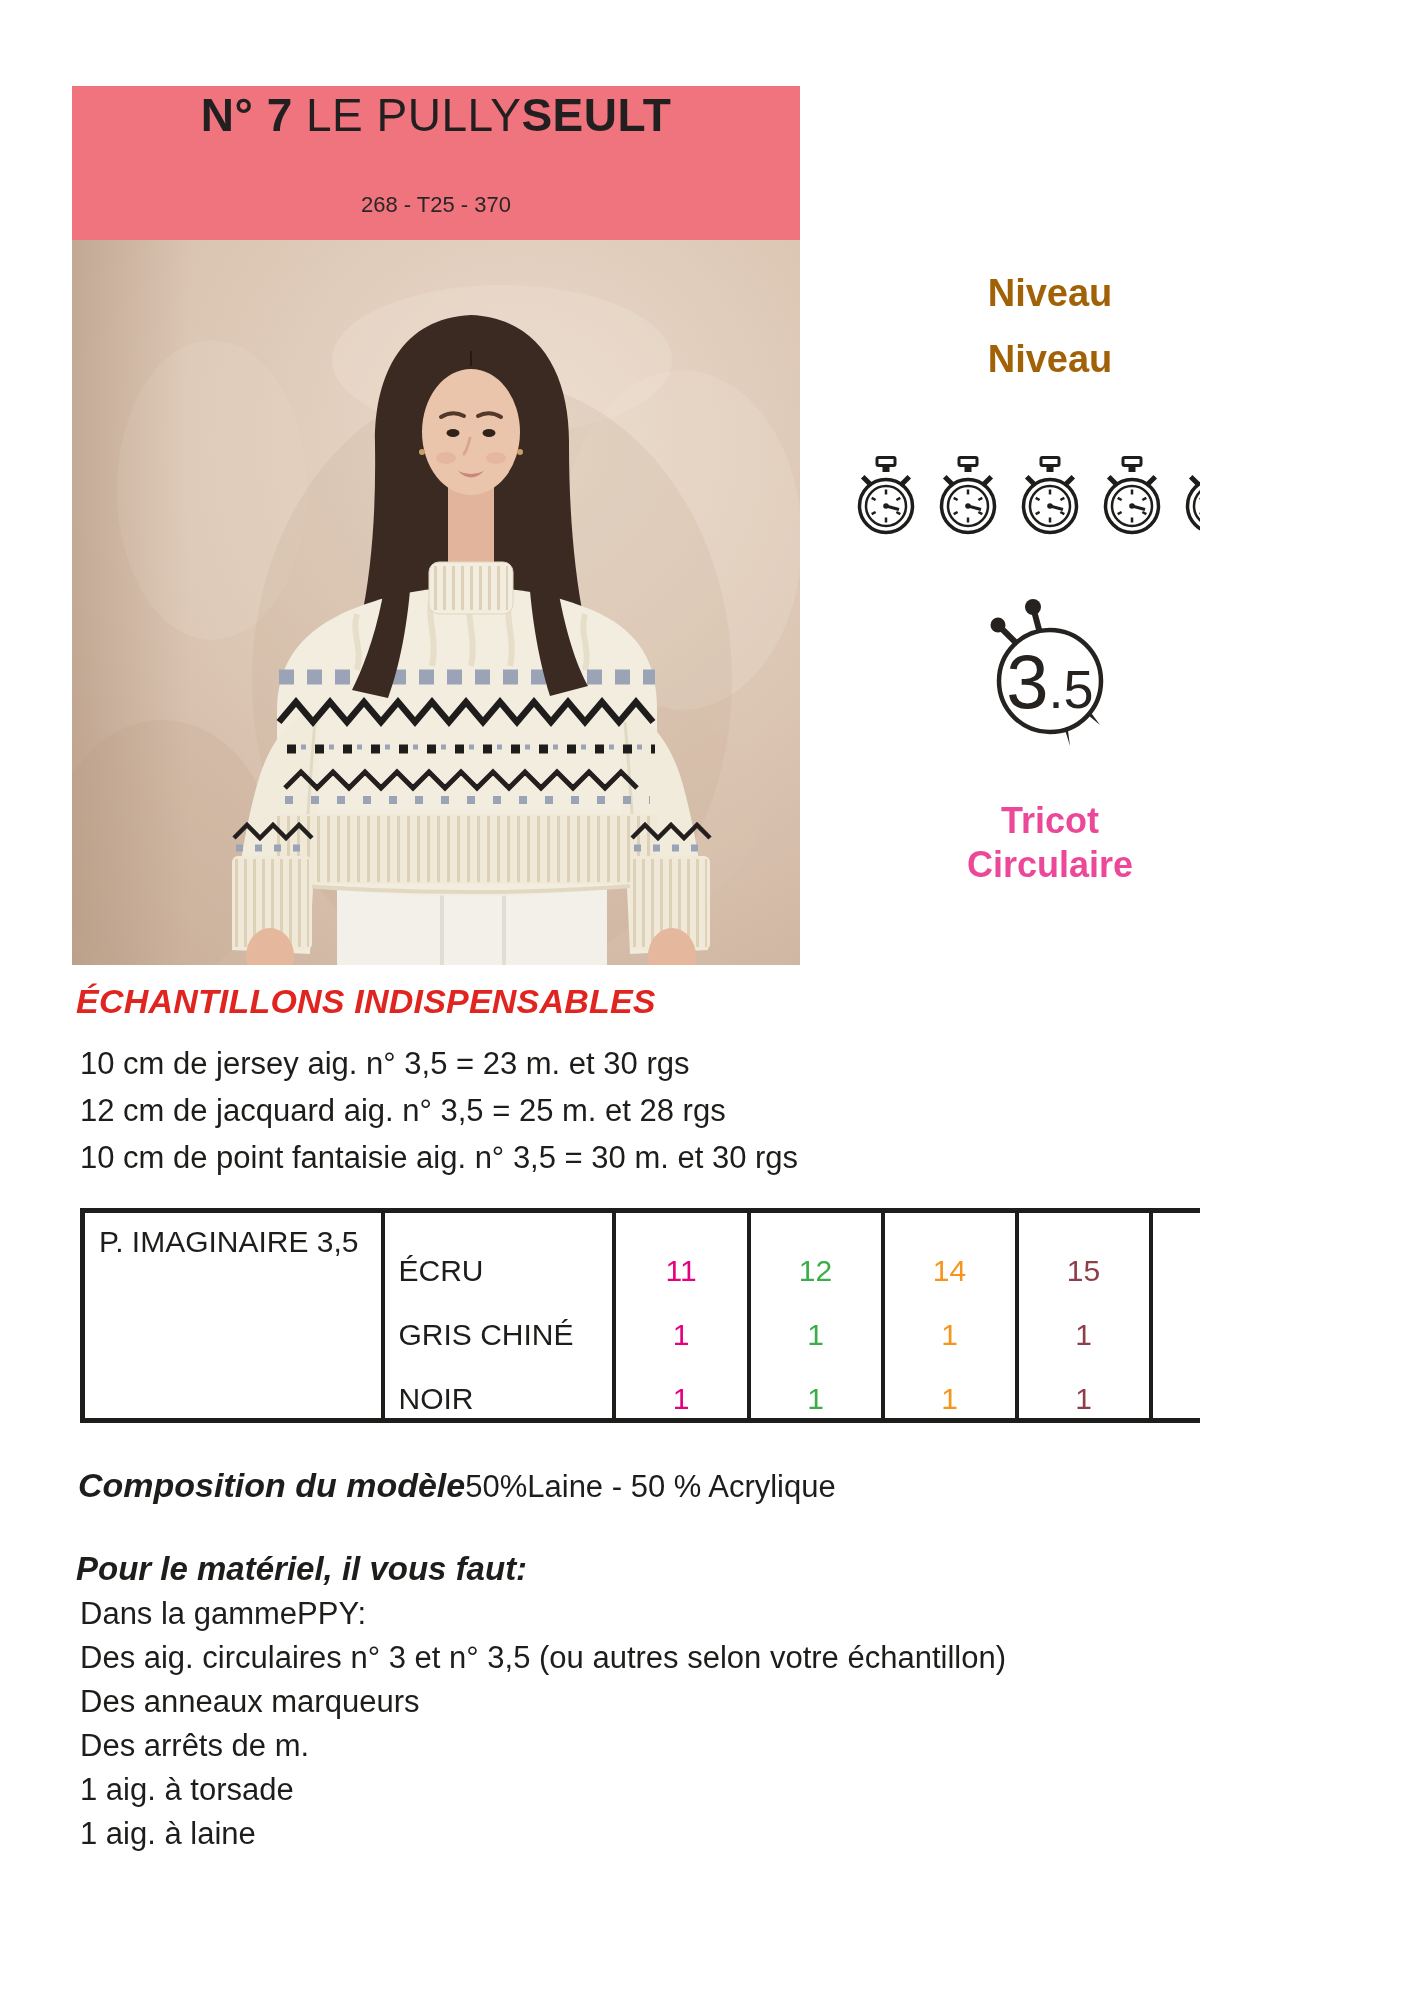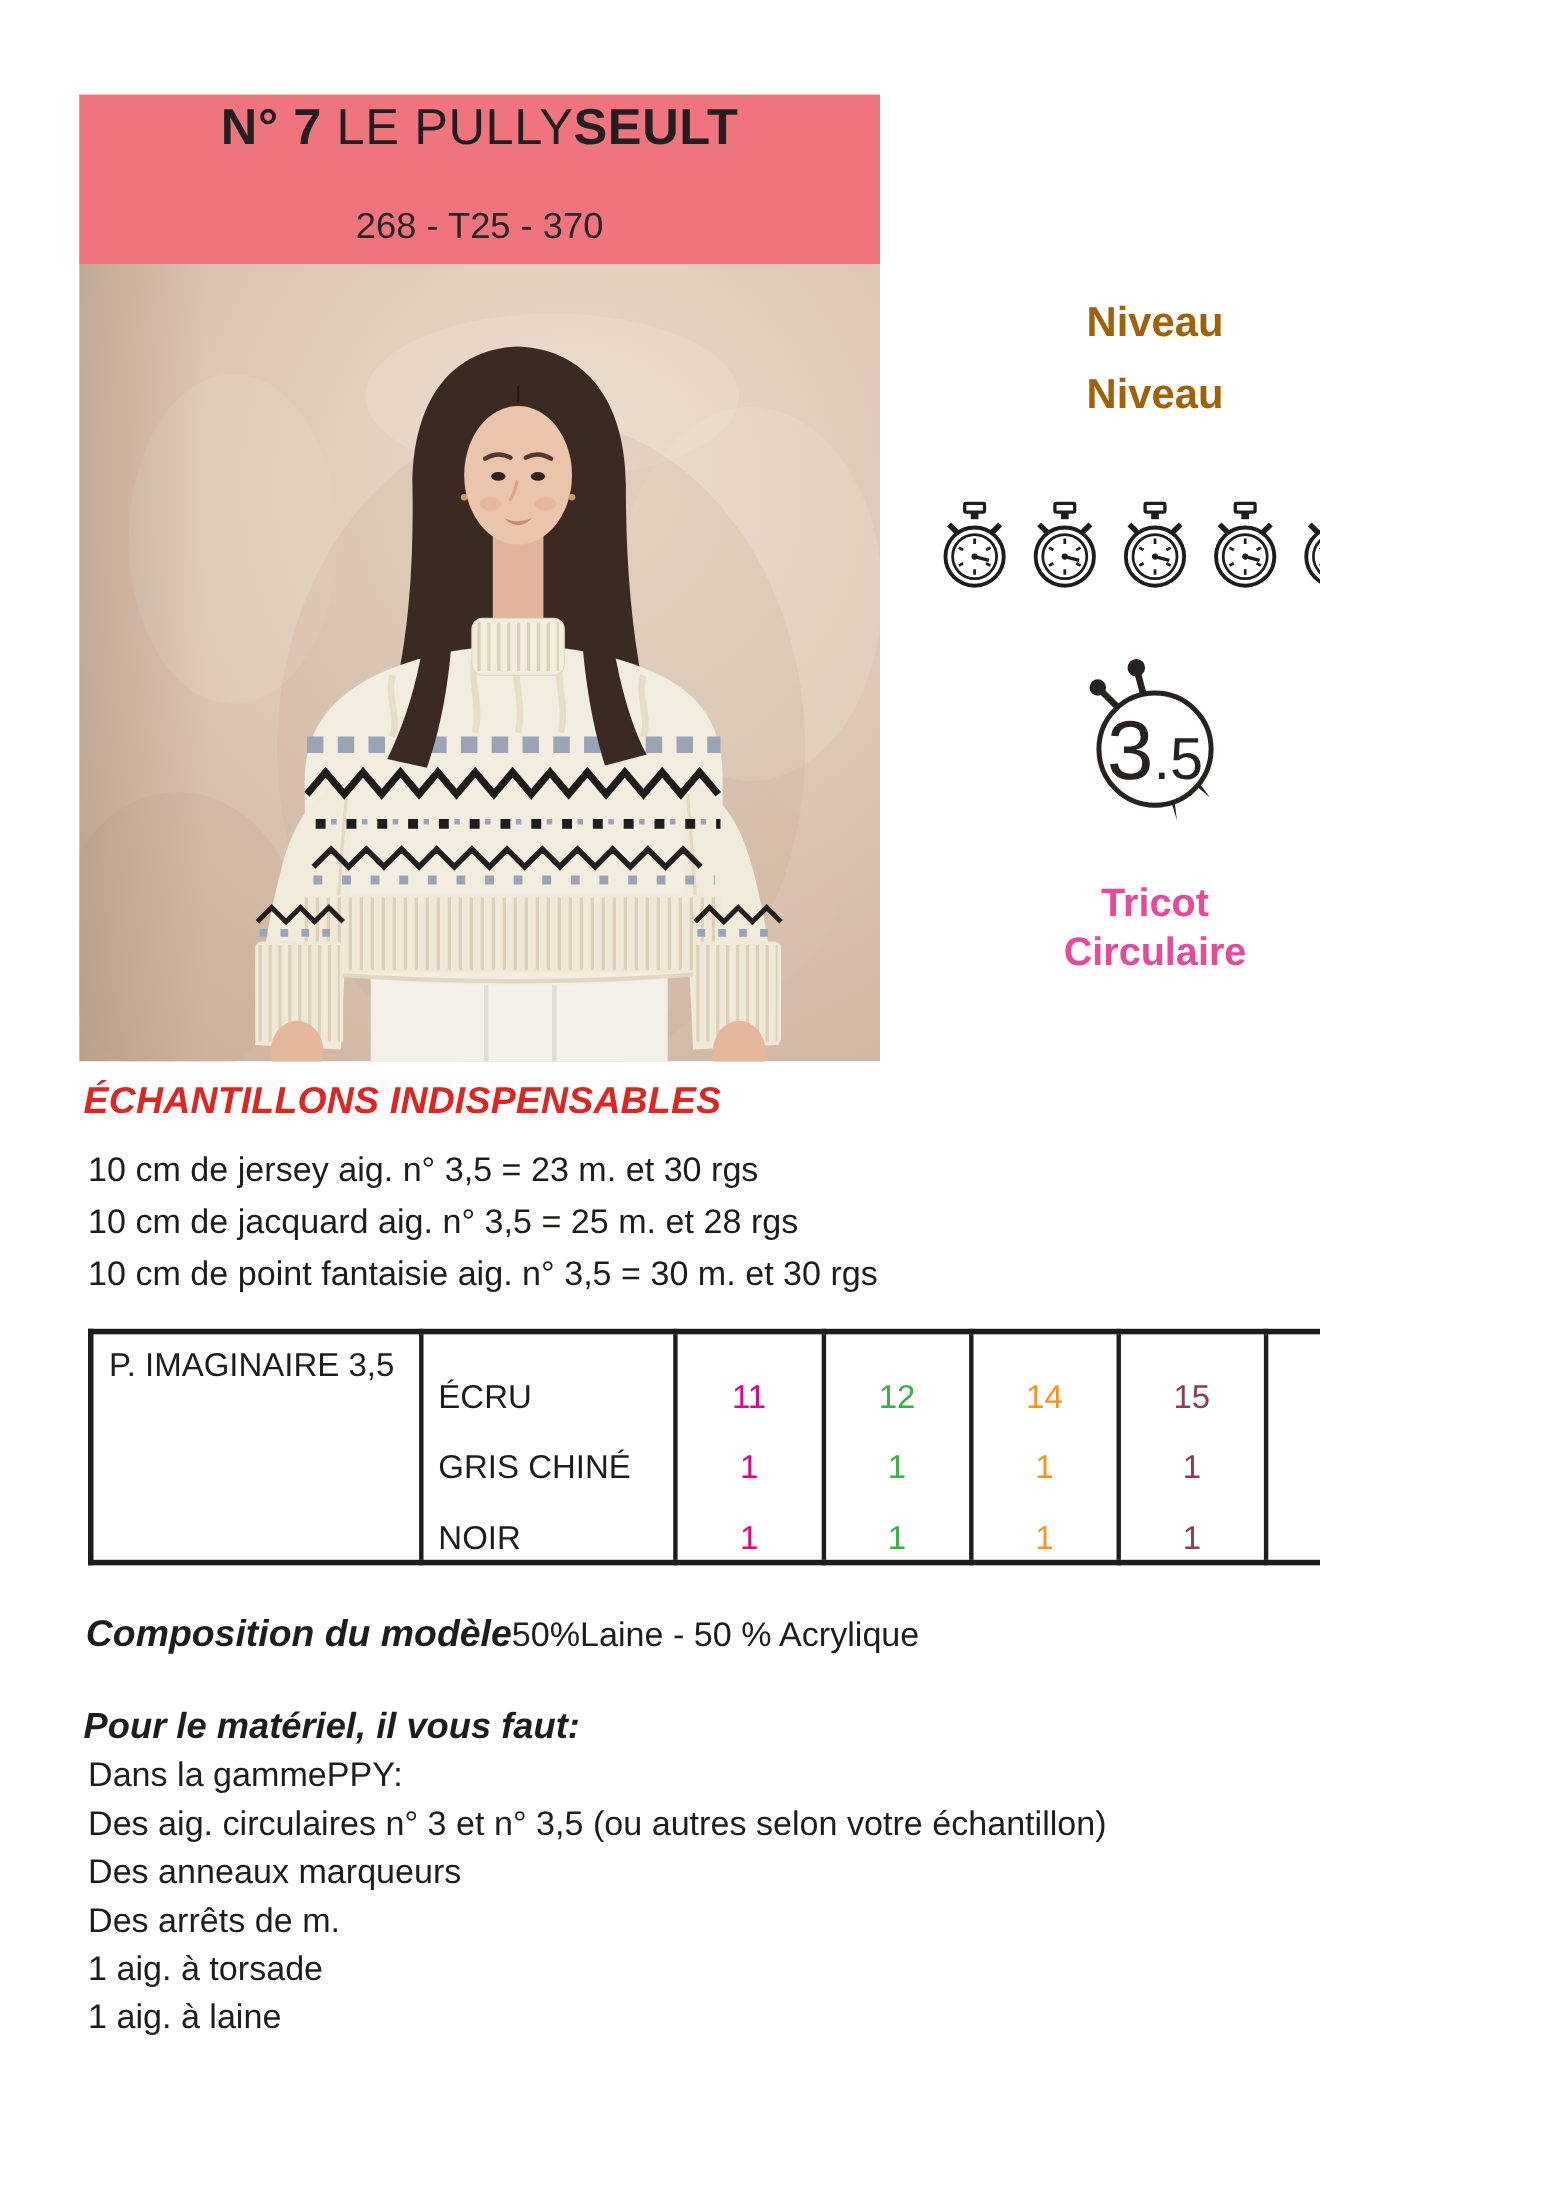--- a/index.html
+++ b/index.html
@@ -4,21 +4,21 @@
 <style>
   html,body{margin:0;padding:0;background:#ffffff;}
   .page{
     position:relative;width:1200px;height:2000px;background:#ffffff;overflow:hidden;
     font-family:"Liberation Sans","DejaVu Sans",sans-serif;color:#1d1d1b;
   }
   
   .band{position:absolute;left:72px;top:86px;width:728px;height:154px;text-align:center;}
   .band .title{margin-top:2px;font-size:46px;line-height:54px;color:#221f20;letter-spacing:.5px;}
   .band .title .b{font-weight:bold;}
-  .band .subtitle{margin-top:44px;font-size:33px;line-height:38px;color:#2a2627;}
+  .band .subtitle{margin-top:44px;font-size:22px;line-height:38px;color:#2a2627;}
   
   .photo{position:absolute;left:72px;top:240px;width:728px;height:725px;display:block;}
   
   .level{position:absolute;left:840px;top:243px;width:420px;text-align:center;
          font-weight:bold;font-size:38px;line-height:66px;color:#a16207;margin-top:17px;}
   .watches{position:absolute;left:840px;top:456px;width:420px;height:86px;
            display:flex;justify-content:center;align-items:flex-start;gap:16px;}
   .watch{width:66px;height:84px;}
   .gauge-icon{position:absolute;left:960px;top:588px;width:180px;height:172px;}
   .tricot{position:absolute;left:840px;top:799px;width:420px;text-align:center;
@@ -268,21 +268,21 @@
   </svg>
 
   <div class="tricot">
     <div>Tricot</div>
     <div>Circulaire</div>
   </div>
 
   <div class="samples-h" style="color: rgb(224, 36, 32);">ÉCHANTILLONS INDISPENSABLES</div>
   <div class="samples">
     <div>10 cm de jersey aig. n° 3,5 = 23 m. et 30 rgs</div>
-    <div>10 cm de jacquard aig. n° 3,5 = 25 m. et 28 rgs</div>
+    <div>12 cm de jacquard aig. n° 3,5 = 25 m. et 28 rgs</div>
     <div>10 cm de point fantaisie aig. n° 3,5 = 30 m. et 30 rgs</div>
   </div>
 
   <table class="qty">
     <colgroup>
       <col style="width:300px">
         <col style="width:231px">
         <col style="width:135px">
         <col style="width:134px">
         <col style="width:134px">

